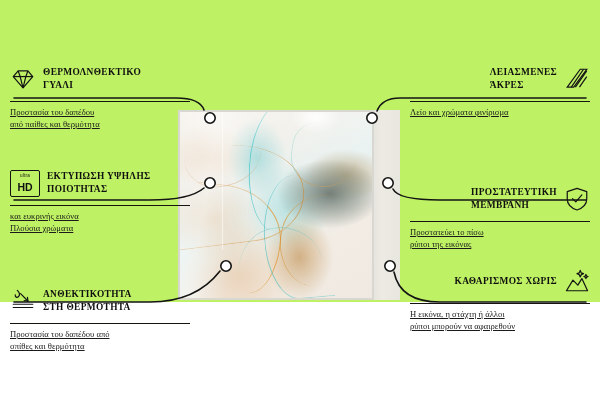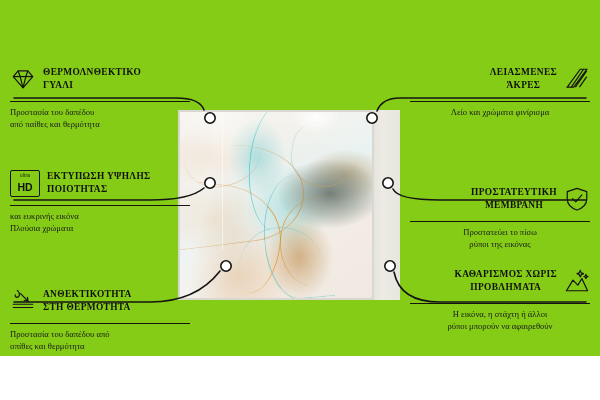--- a/index.html
+++ b/index.html
@@ -2,21 +2,21 @@
 <html><head>
 <meta charset="utf-8">
 <style>
   html,body{margin:0;padding:0;}
   body{
     width:600px;height:400px;overflow:hidden;
     background:#ffffff;
     font-family:"Liberation Serif","DejaVu Serif",serif;
     color:#111111;
   }
-  #stage{position:relative;width:600px;height:356px;background:#84cc16;}
+  #stage{position:relative;width:600px;height:302px;background:#bef264;}
 
   
   .product-wrap{
     position:absolute;left:178px;top:110px;width:222px;height:190px;
   }
   .side-panel{
     position:absolute;left:192px;top:0;width:30px;height:190px;
     background:linear-gradient(90deg,#e3e2dc 0%,#eceae3 40%,#e7e6df 100%);
   }
   .glass-frame{
@@ -79,29 +79,29 @@
     background:rgba(255,255,255,.5);
   }
   .glare{
     position:absolute;left:58%;top:-6%;width:26%;height:18%;
     background:radial-gradient(ellipse at center,rgba(255,255,255,.95) 0%,rgba(255,255,255,0) 70%);
   }
 
   
   .feature{position:absolute;width:180px;}
   .feat-left{left:10px;text-align:left;}
-  .feat-right{right:10px;text-align:center;}
+  .feat-right{right:10px;text-align:left;}
   .f-head{display:flex;align-items:center;gap:7px;min-height:34px;}
   .feat-right .f-head{justify-content:flex-end;}
   .f-title{
     font-size:9.4px;font-weight:bold;letter-spacing:.35px;line-height:1.38;
     text-transform:uppercase;color:#100f0f;
   }
   .f-rule{height:0;border-top:1.1px solid #15140f;margin:5px 0 4px 0;}
-  .f-desc{font-size:8.6px;line-height:1.42;color:#1a1a1a;}
+  .f-desc{font-size:8.6px;line-height:1.42;color:#1a1a1a;text-decoration:underline;}
 
   .icon{width:26px;height:26px;flex:0 0 26px;display:block;}
 
   
   .hdbox{
     width:28px;height:25px;border:1.2px solid #141414;border-radius:2px;
     display:flex;flex-direction:column;align-items:center;justify-content:center;
     line-height:1;flex:0 0 28px;
   }
   .hd-small{font-size:4.6px;letter-spacing:.2px;font-family:"Liberation Sans",sans-serif;}
@@ -260,21 +260,20 @@
     <div class="f-desc">
       <div>Προστατεύει το πίσω</div>
       <div>ρύποι της εικόνας</div>
     </div>
   </div>
 
   <div class="feature feat-right" style="top:264px">
     <div class="f-head">
       <div class="f-title">
         <div>ΚΑΘΑΡΙΣΜΟΣ ΧΩΡΙΣ</div>
-        <div>ΠΡΟΒΛΗΜΑΤΑ</div>
       </div>
       <svg class="icon" viewBox="0 0 32 32">
         <g fill="none" stroke="#141414" stroke-width="1.5" stroke-linecap="round" stroke-linejoin="round">
           <path d="M3 28 L11 15 L17 21 L22 13 L29 28 Z"></path>
           <path d="M20 3 L21.2 6 L24 7 L21.2 8.2 L20 11 L18.8 8.2 L16 7 L18.8 6 Z"></path>
           <path d="M27 8 L27.8 9.8 L29.5 10.5 L27.8 11.3 L27 13 L26.2 11.3 L24.5 10.5 L26.2 9.8 Z"></path>
         </g>
       </svg>
     </div>
     <div class="f-rule"></div>

